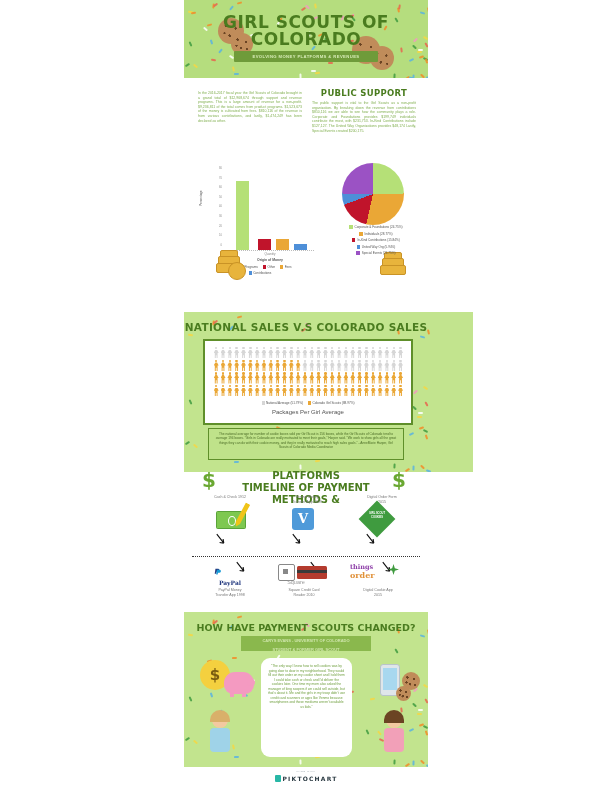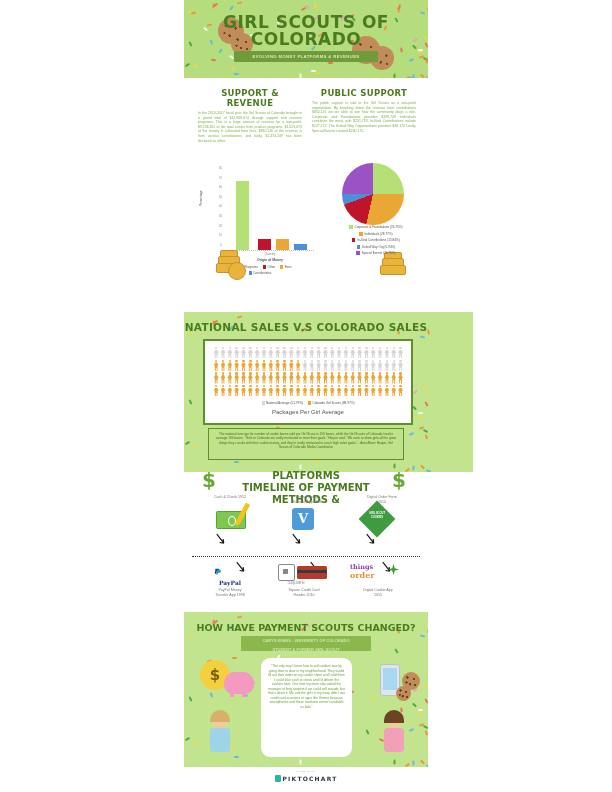--- a/index.html
+++ b/index.html
@@ -196,21 +196,20 @@
     <div class="hero-title">
       <div>GIRL SCOUTS OF</div>
       <div>COLORADO</div>
     </div>
     <div class="hero-sub">
       <span>EVOLVING MONEY PLATFORMS &amp; REVENUES</span>
     </div>
   </div>
 
   <div style="position:absolute;left:14px;top:88px;width:104px;">
-    <div class="sec-head">SUPPORT &amp; REVENUE</div>
     <div class="body-txt" style="margin-top:3px;">In the 2016-2017 fiscal year the Girl Scouts of Colorado brought in a grand total of $12,968,674 through support and revenue programs. This is a large amount of revenue for a non-profit. $9,236,811 of the total comes from product programs. $1,523,673 of the money is cultivated from fees. $810,116 of the revenue is from various contributions, and lastly, $1,474,249 has been declared as other.</div>
   </div>
   <div style="position:absolute;left:128px;top:88px;width:104px;">
     <div class="sec-head">PUBLIC SUPPORT</div>
     <div class="body-txt" style="margin-top:3px;">The public support is vital to the Girl Scouts as a non-profit organization. By breaking down the revenue from contributions $810,116 we are able to see how the community plays a role. Corporate and Foundations provides $199,749 individuals contribute the most, with $231,753. In-Kind Contributions include $127,127. The United Way Organizations provides $48,174 Lastly, Special Events created $200,175.</div>
   </div>
 
   <div class="bar-area" style="left:16px;top:168px;">
     <div class="yaxis">
       <div class="ytick" style="top:-1px;">80</div>

